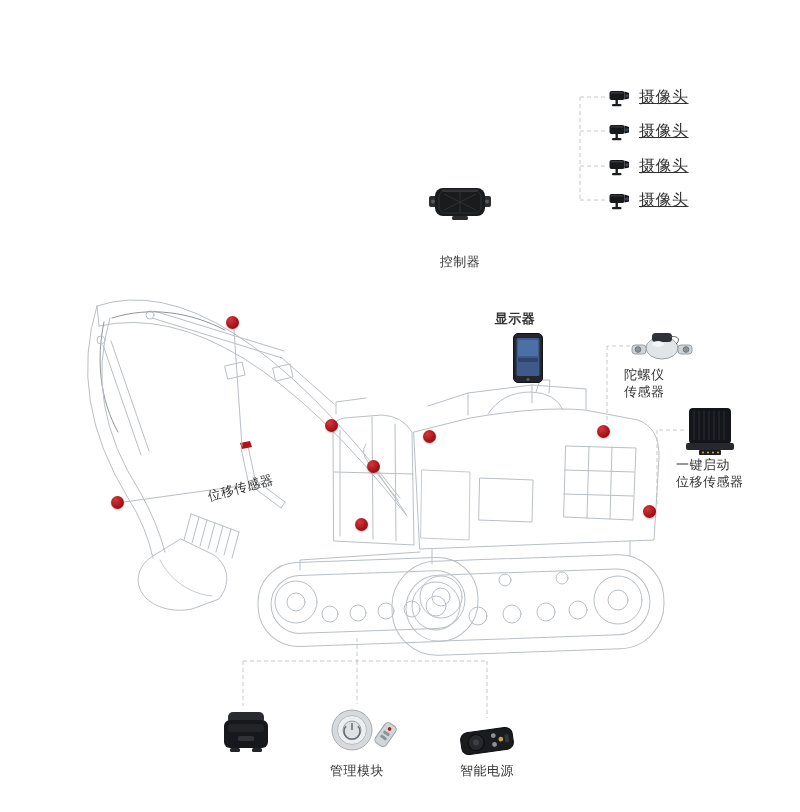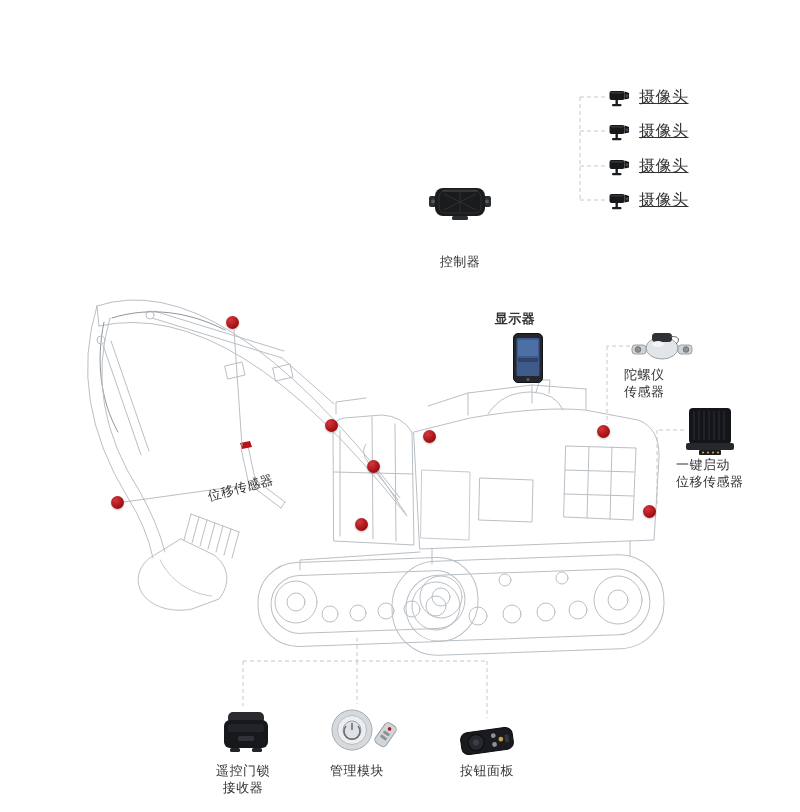--- a/index.html
+++ b/index.html
@@ -228,24 +228,20 @@
   <div class="lbl rot-label" style="left:208px;top:488px;">位移传感器</div>
 
   <svg class="abs" style="left:218px;top:710px;" width="56" height="46" viewBox="0 0 56 46">
     <rect x="10" y="2" width="36" height="12" rx="5" fill="#2a2b2e"></rect>
     <rect x="6" y="10" width="44" height="28" rx="6" fill="#17181b"></rect>
     <rect x="10" y="14" width="36" height="8" rx="3" fill="#232428"></rect>
     <rect x="20" y="26" width="16" height="5" rx="1.5" fill="#303237"></rect>
     <rect x="12" y="38" width="10" height="4" rx="1.5" fill="#232428"></rect>
     <rect x="34" y="38" width="10" height="4" rx="1.5" fill="#232428"></rect>
   </svg>
-  <div class="lbl center" style="left:203px;top:762px;width:80px;">
-    <span class="ln">遥控门锁</span>
-    <span class="ln">接收器</span>
-  </div>
 
   <svg class="abs" style="left:328px;top:706px;" width="72" height="50" viewBox="0 0 72 50">
     <circle cx="24" cy="24" r="20" fill="#d7dadd" stroke="#a7acb1"></circle>
     <circle cx="24" cy="24" r="14.5" fill="#eceeef" stroke="#b7bcc0"></circle>
     <circle cx="24" cy="24" r="9" fill="#dfe2e4" stroke="#9aa0a5"></circle>
     <path d="M24,17 V24" stroke="#6a7077" stroke-width="1.6"></path>
     <path d="M18,20 a8,8 0 1 0 12,0" fill="none" stroke="#6a7077" stroke-width="1.6"></path>
     <g transform="rotate(35 56 30)">
       <rect x="50" y="16" width="13" height="24" rx="4" fill="#d2d6d9" stroke="#9aa0a5"></rect>
       <circle cx="56.5" cy="21" r="1.8" fill="#b5121b"></circle>
@@ -259,15 +255,15 @@
     <g transform="rotate(-8 29 19)">
       <rect x="3" y="8" width="52" height="22" rx="7" fill="#1a1b1f" stroke="#0b0c0e"></rect>
       <circle cx="18" cy="19" r="8" fill="#26282e" stroke="#0b0c0e"></circle>
       <circle cx="18" cy="19" r="3" fill="#3b3e46"></circle>
       <circle cx="36" cy="14.5" r="2.4" fill="#8d9297"></circle>
       <circle cx="43" cy="19" r="2.4" fill="#c7a04a"></circle>
       <circle cx="36" cy="23.5" r="2.4" fill="#8d9297"></circle>
       <rect x="47" y="15" width="4" height="8" rx="1.5" fill="#33353b"></rect>
     </g>
   </svg>
-  <div class="lbl center" style="left:447px;top:762px;width:80px;">按钮面板</div>
+  <div class="lbl center" style="left:447px;top:762px;width:80px;">智能电源</div>
 
 </div>
 
 </body></html>

